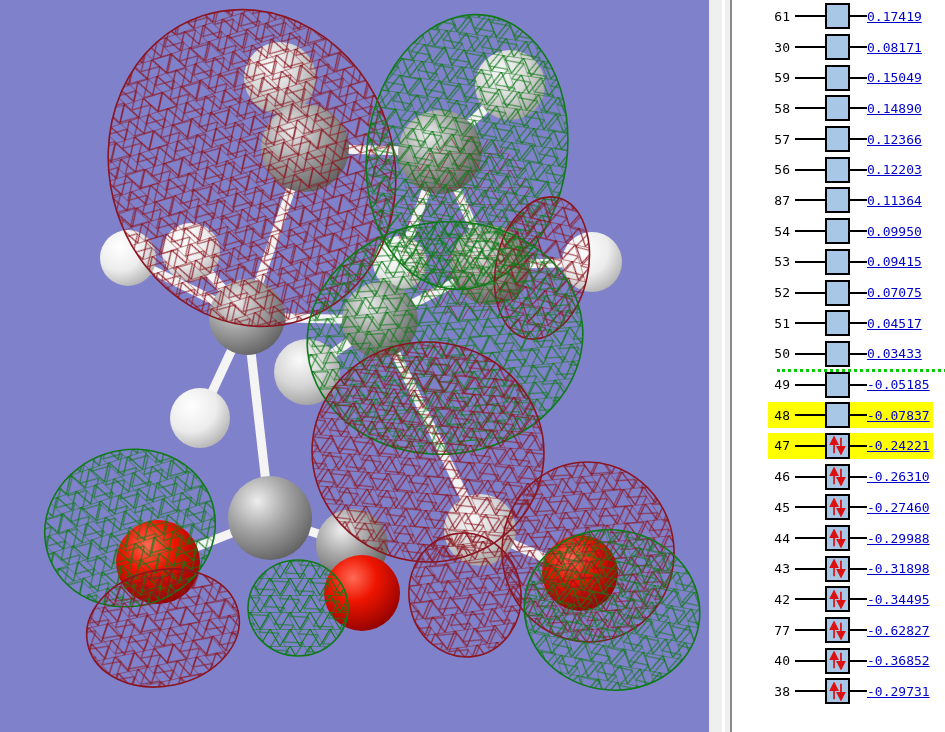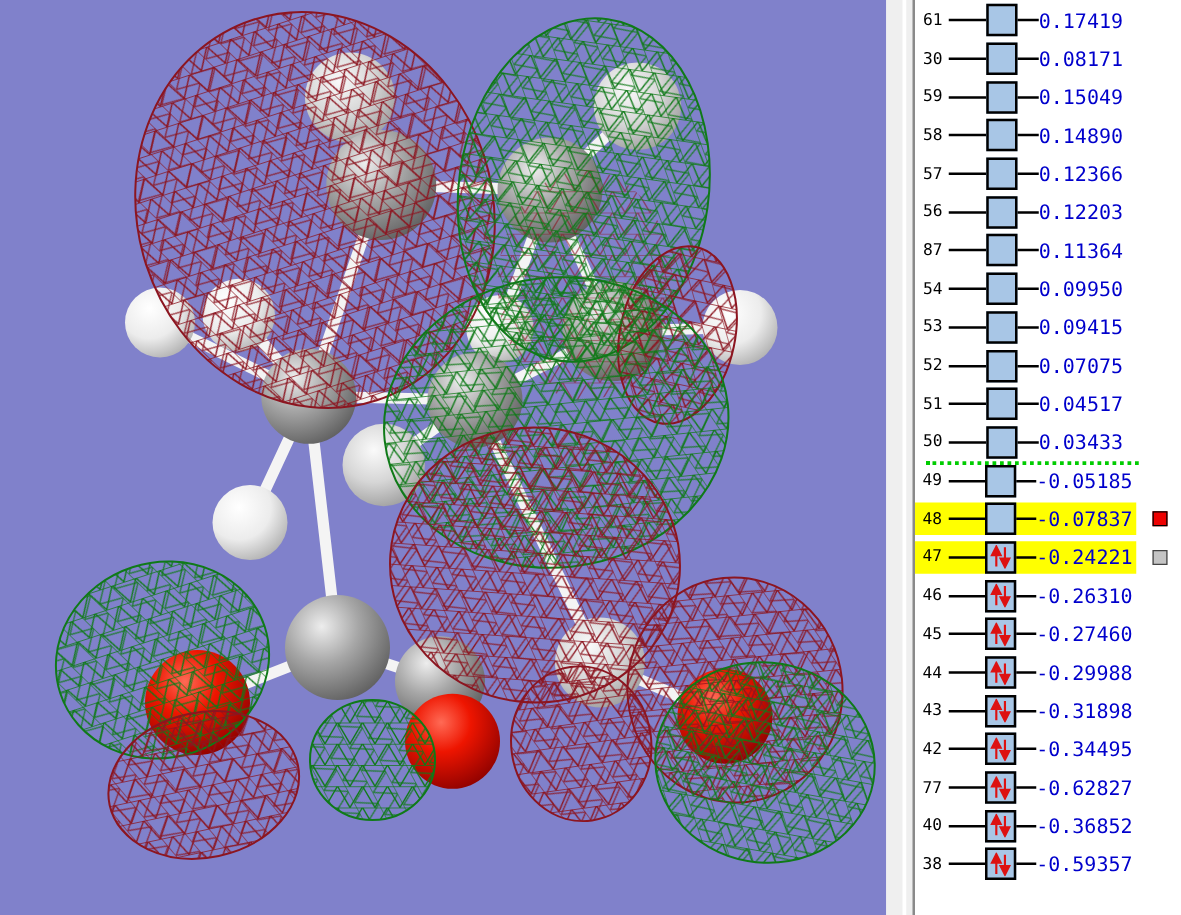--- a/index.html
+++ b/index.html
@@ -8,31 +8,31 @@
     font-family:"DejaVu Sans Mono","Liberation Mono",monospace;
     display:flex;background:#ffffff;
   }
   
   .viewport{width:709px;height:732px;flex:0 0 709px;background:var(--bg-view,#8081cb);}
   .viewport svg{display:block;}
   
   .gutter{width:21px;flex:0 0 21px;height:732px;background:#efefef;border-right:2px solid #8a8a8a;position:relative;}
   .gutter .innerline{position:absolute;top:0;bottom:0;left:13px;width:3px;background:#ffffff;}
   
-  .panel{flex:1;height:732px;background:#ffffff;position:relative;overflow:hidden;}
+  .panel{flex:1;height:732px;background:#ffffff;position:relative;overflow:hidden;margin-left:36px;}
   .rows{position:absolute;top:1px;left:0;right:0;}
   .row{height:30.7px;display:flex;align-items:center;}
   .band{width:177px;height:26px;display:flex;align-items:center;padding-left:6px;box-sizing:border-box;}
   .band.hl{background:var(--hl,#ffff00);}
   .num{width:16px;text-align:right;font-size:13px;color:#000;}
   .seg1{width:30px;height:0;border-top:2px solid #000;margin-left:5px;}
   .seg2{width:17px;height:0;border-top:2px solid #000;}
   .obox{width:21px;height:22px;background:var(--box-fill,#a8c6e6);border:2px solid #000;display:flex;align-items:center;justify-content:center;flex:0 0 21px;}
   .obox svg{display:block;}
-  .val{flex:1;text-align:left;font-size:16px;color:var(--val-color,#0000cc);padding-right:3px;white-space:nowrap;}
+  .val{flex:1;text-align:left;font-size:13px;color:var(--val-color,#0000cc);padding-right:3px;white-space:nowrap;text-decoration:underline;}
   .marker{width:10px;height:10px;border:1.5px solid #000;margin-left:13px;flex:0 0 10px;}
   .marker.red{background:var(--marker-red,#ee0000);}
   .marker.gray{background:var(--marker-gray,#c4c4c4);border-color:#444;}
   .sep{position:absolute;left:9px;width:170px;top:369px;border-top:3px dotted var(--sep-color,#00cc00);}
 </style>
 </head>
 <body>
 
 <div class="viewport">
 <svg viewBox="0 0 709 732" width="709" height="732">
@@ -526,19 +526,19 @@
         <svg viewBox="0 0 22 22" width="19" height="19">
           <g stroke="var(--arrow-color,#dd1111)" stroke-width="2" fill="var(--arrow-color,#dd1111)">
             <line x1="7" y1="20" x2="7" y2="5"></line>
             <polygon points="7,1.5 3,9.5 11,9.5"></polygon>
             <line x1="15" y1="2" x2="15" y2="17"></line>
             <polygon points="15,20.5 11,12.5 19,12.5"></polygon>
           </g>
         </svg>
       </span>
       <span class="seg2"></span>
-      <span class="val">-0.59357</span>
+      <span class="val">-0.29731</span>
     </div>
     <span class="marker" style="visibility: hidden;"></span>
   </div>
     </div>
   <div class="sep"></div>
 </div>
 
 </body></html>

